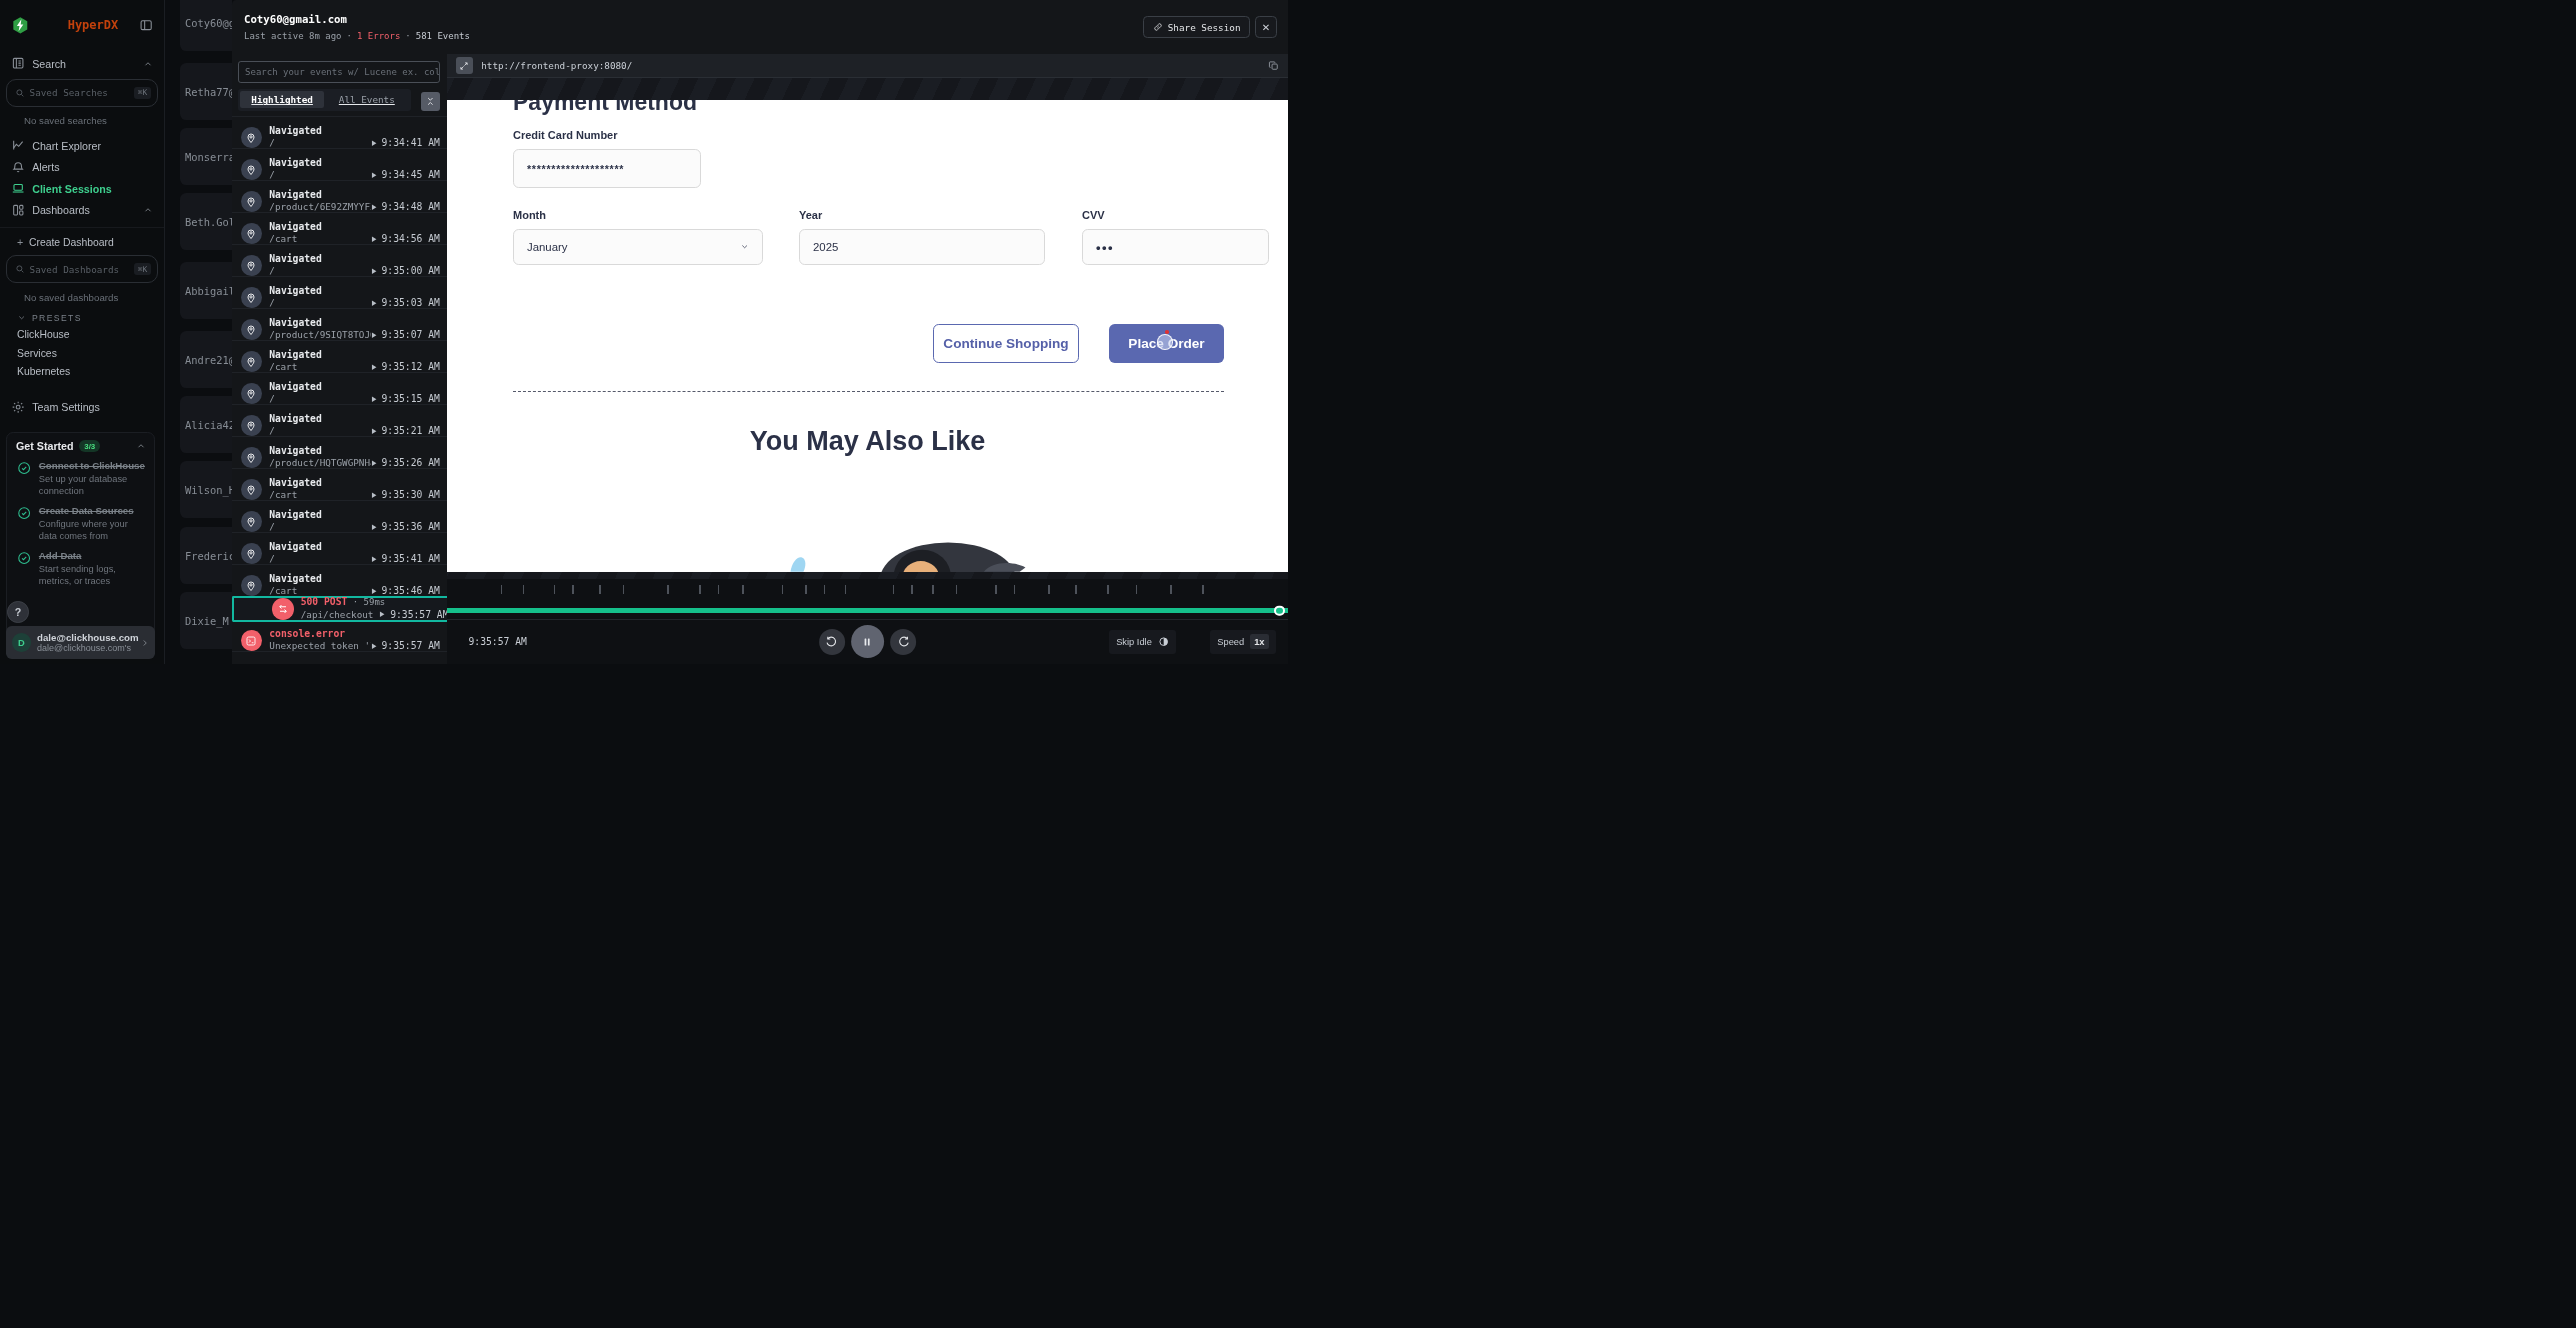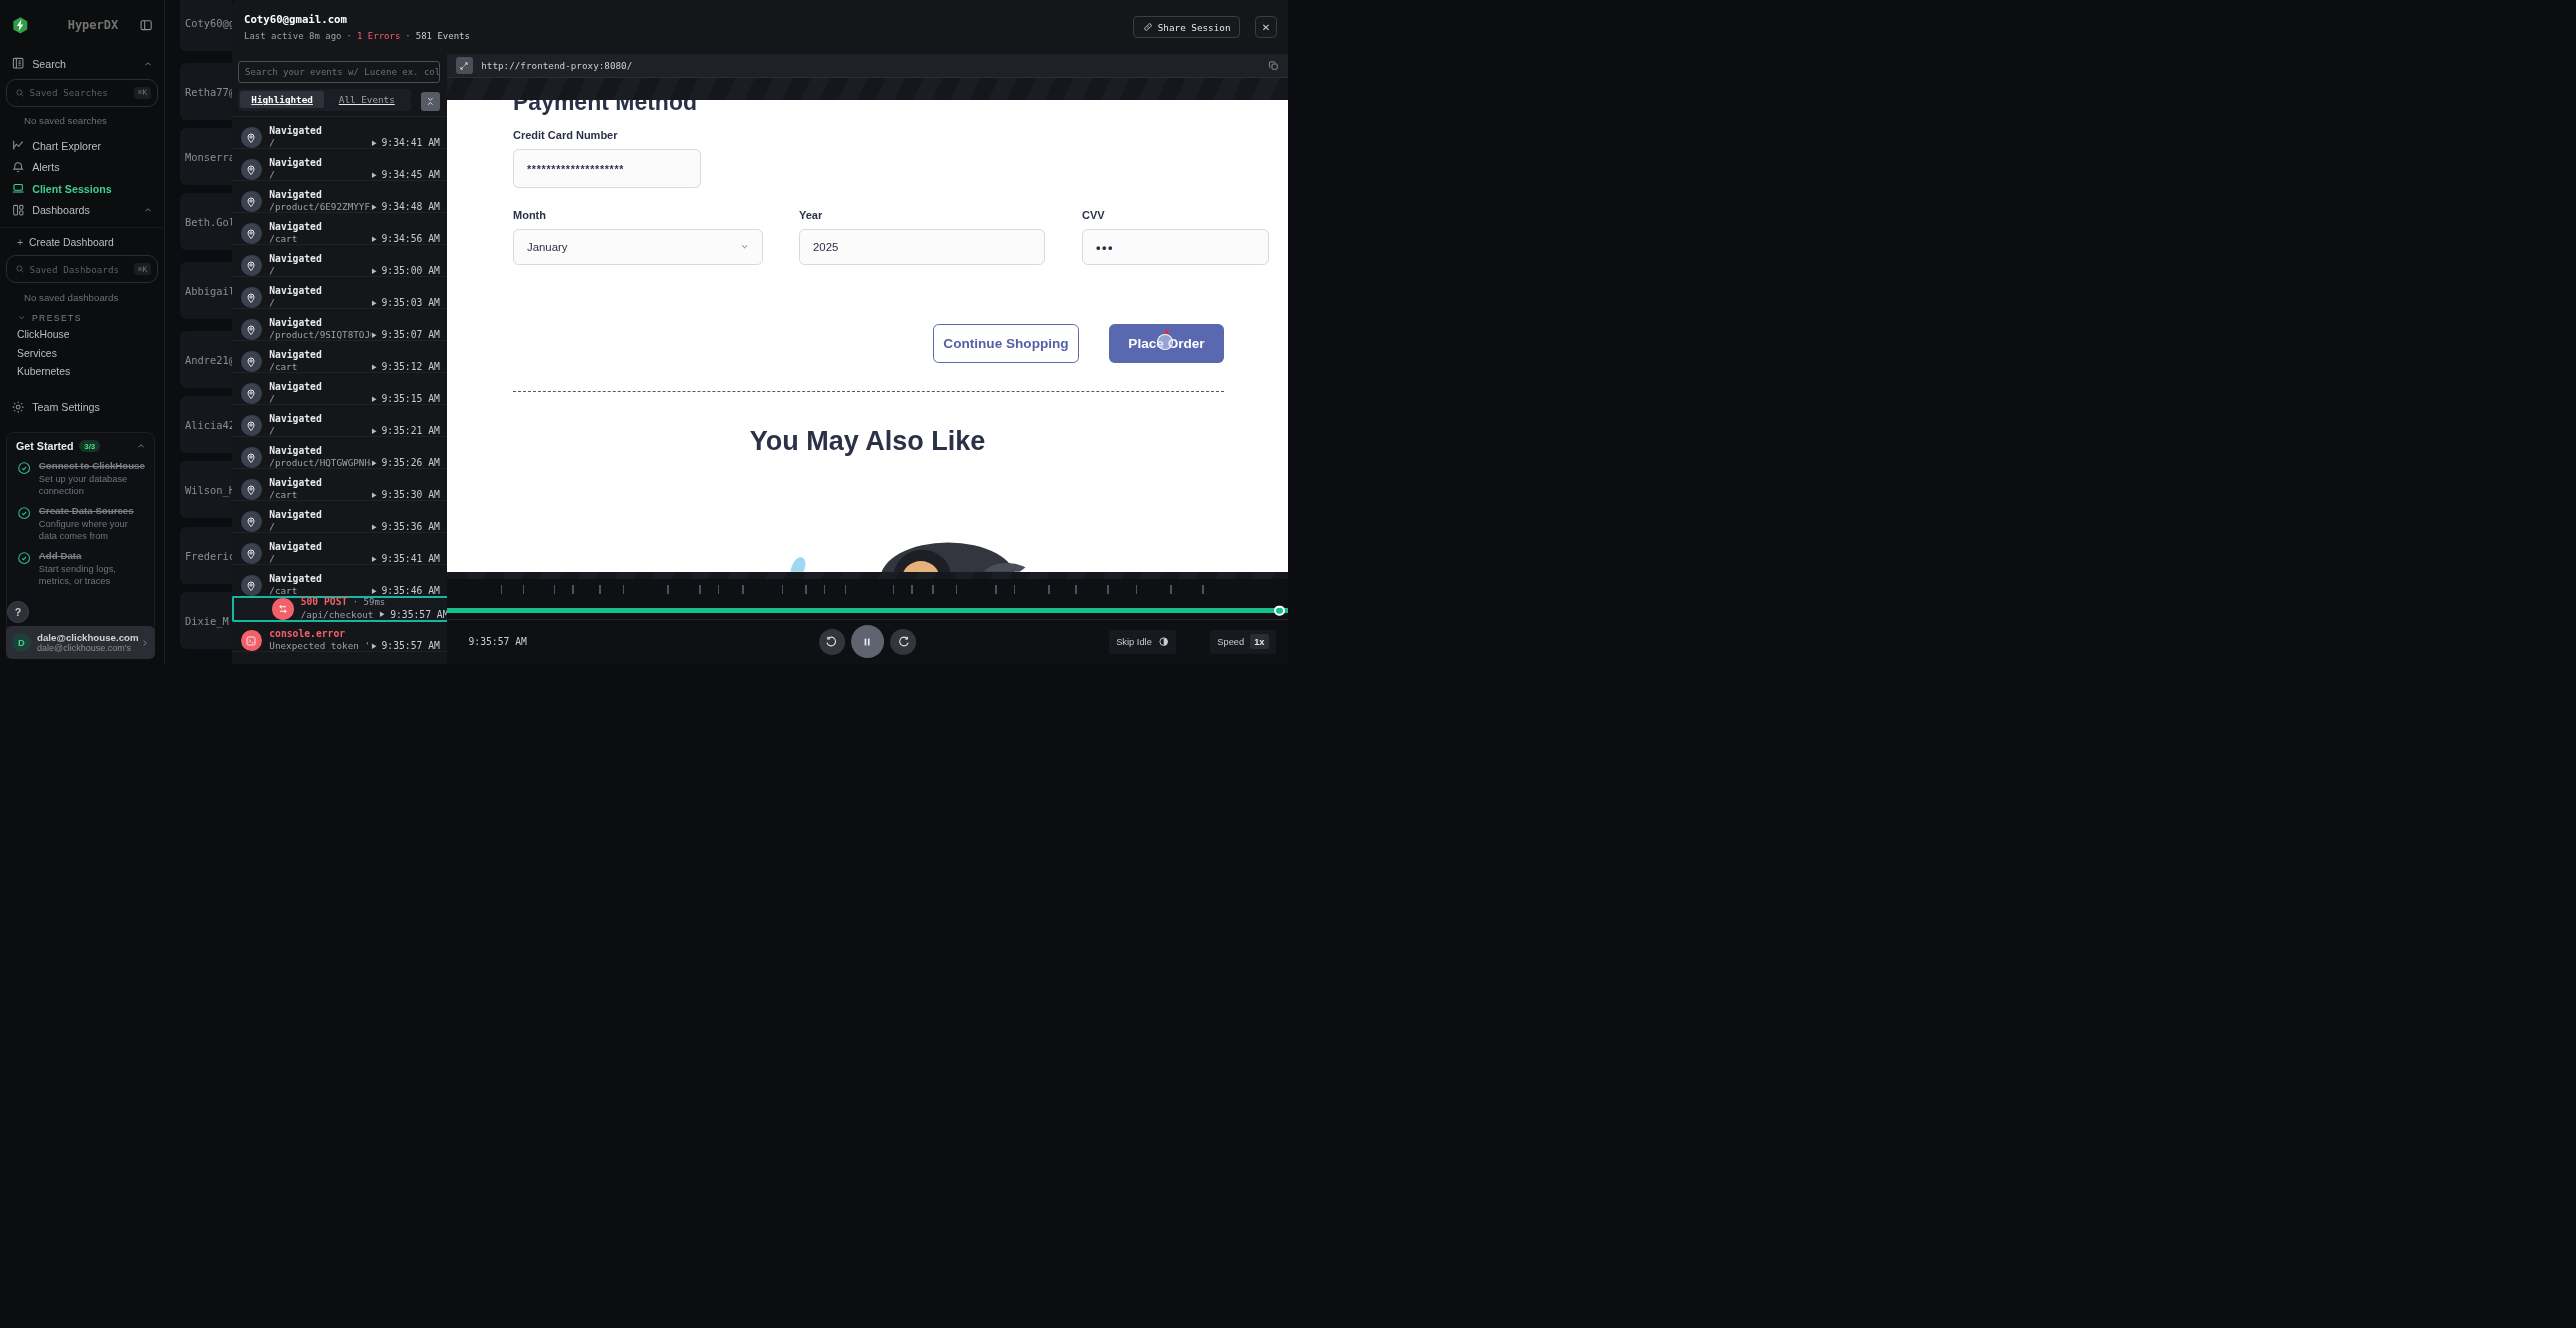--- a/index.html
+++ b/index.html
@@ -9,21 +9,21 @@
     background:#0b0d10; color:#e8eaed;
     font-family:"Liberation Sans", sans-serif;
   }
   svg { display:block; }
 
   
   #sidebar { position:absolute; left:0; top:0; width:165px; height:664px;
     background:#0b0d0f; border-right:0.7px solid #1b1e23; z-index:2; }
   .brand-row { display:flex; align-items:center; padding:15.7px 10.7px 0 10.7px; }
   .brand-logo { width:18.6px; height:18.6px; margin-right:6.4px; }
-  .brand-name { font-family:"DejaVu Sans Mono", monospace; font-weight:bold; font-size:12px; color:#737373; flex:1;padding-left:32px; }
+  .brand-name { font-family:"DejaVu Sans Mono", monospace; font-weight:bold; font-size:12px; color:#c2410c; flex:1;padding-left:32px; }
   .panel-toggle { color:#8a9098; cursor:pointer; }
   .nav-item { display:flex; align-items:center; height:21.5px; padding:0 10.7px; color:#b9bec6; font-size:10.7px; cursor:pointer; }
   .nav-item .nico { width:14.3px; height:14.3px; margin-right:7.2px; color:#8a9098; flex-shrink:0; }
   .nav-item .spacer { flex:1; }
   .nav-item.active { color:#3ecf8e; font-weight:bold; }
   .nav-item.active .nico { color:#3ecf8e; }
   .pill-input { display:flex; align-items:center; margin:4.3px 6.4px; height:28px; border:0.7px solid #2a2e34;
     border-radius:10px; padding:0 5.7px 0 7.2px; color:#595f66; }
   .pill-input .mag { width:10px; height:10px; margin-right:5px; color:#595f66; }
   .pill-input .ph { flex:1; font-family:"DejaVu Sans Mono", monospace; font-size:9.3px; }
@@ -67,21 +67,21 @@
 
   
   #overlay { position:absolute; left:232px; top:0; right:0; height:664px; background:#141619;
     z-index:3; display:flex; flex-direction:column; border-radius:4.3px 0 0 0; }
   #ov-header { height:54px; display:flex; align-items:center; flex-shrink:0; }
   .ov-head-left { padding-left:12px; }
   .ov-email { font-family:"DejaVu Sans Mono", monospace; font-weight:bold; font-size:10.7px; color:#ffffff; }
   .ov-meta { font-family:"DejaVu Sans Mono", monospace; font-size:9px; color:#9aa0a8; margin-top:5px; display:flex; gap:5px; }
   .ov-meta .err { color:#f2606a; }
   .ov-meta .cnt { color:#c6cbd2; }
-  .ov-head-right { margin-left:auto; display:flex; align-items:center; gap:15px; padding-right:11.4px; }
+  .ov-head-right { margin-left:auto; display:flex; align-items:center; gap:5px; padding-right:11.4px; }
   .share-btn { display:flex; align-items:center; gap:5px; height:21.5px; padding:0 8.6px; border:0.7px solid #3a3f46;
     border-radius:4.3px; background:#17191d; color:#e4e6e9; font-family:"DejaVu Sans Mono", monospace; font-size:9.3px; cursor:pointer; }
   .close-btn { width:21.5px; height:21.5px; border:0.7px solid #3a3f46; border-radius:4.3px; background:#17191d;
     color:#d0d4da; display:flex; align-items:center; justify-content:center; font-size:10px; cursor:pointer; }
 
   #ov-body { flex:1; display:flex; min-height:0; }
 
   
   #events-col { width:215px; flex-shrink:0; display:flex; flex-direction:column; min-height:0; }
   .ev-search { margin:7.2px 7.2px 0 5.7px; height:21.5px; border:0.7px solid #4a4f57; border-radius:2.9px;

